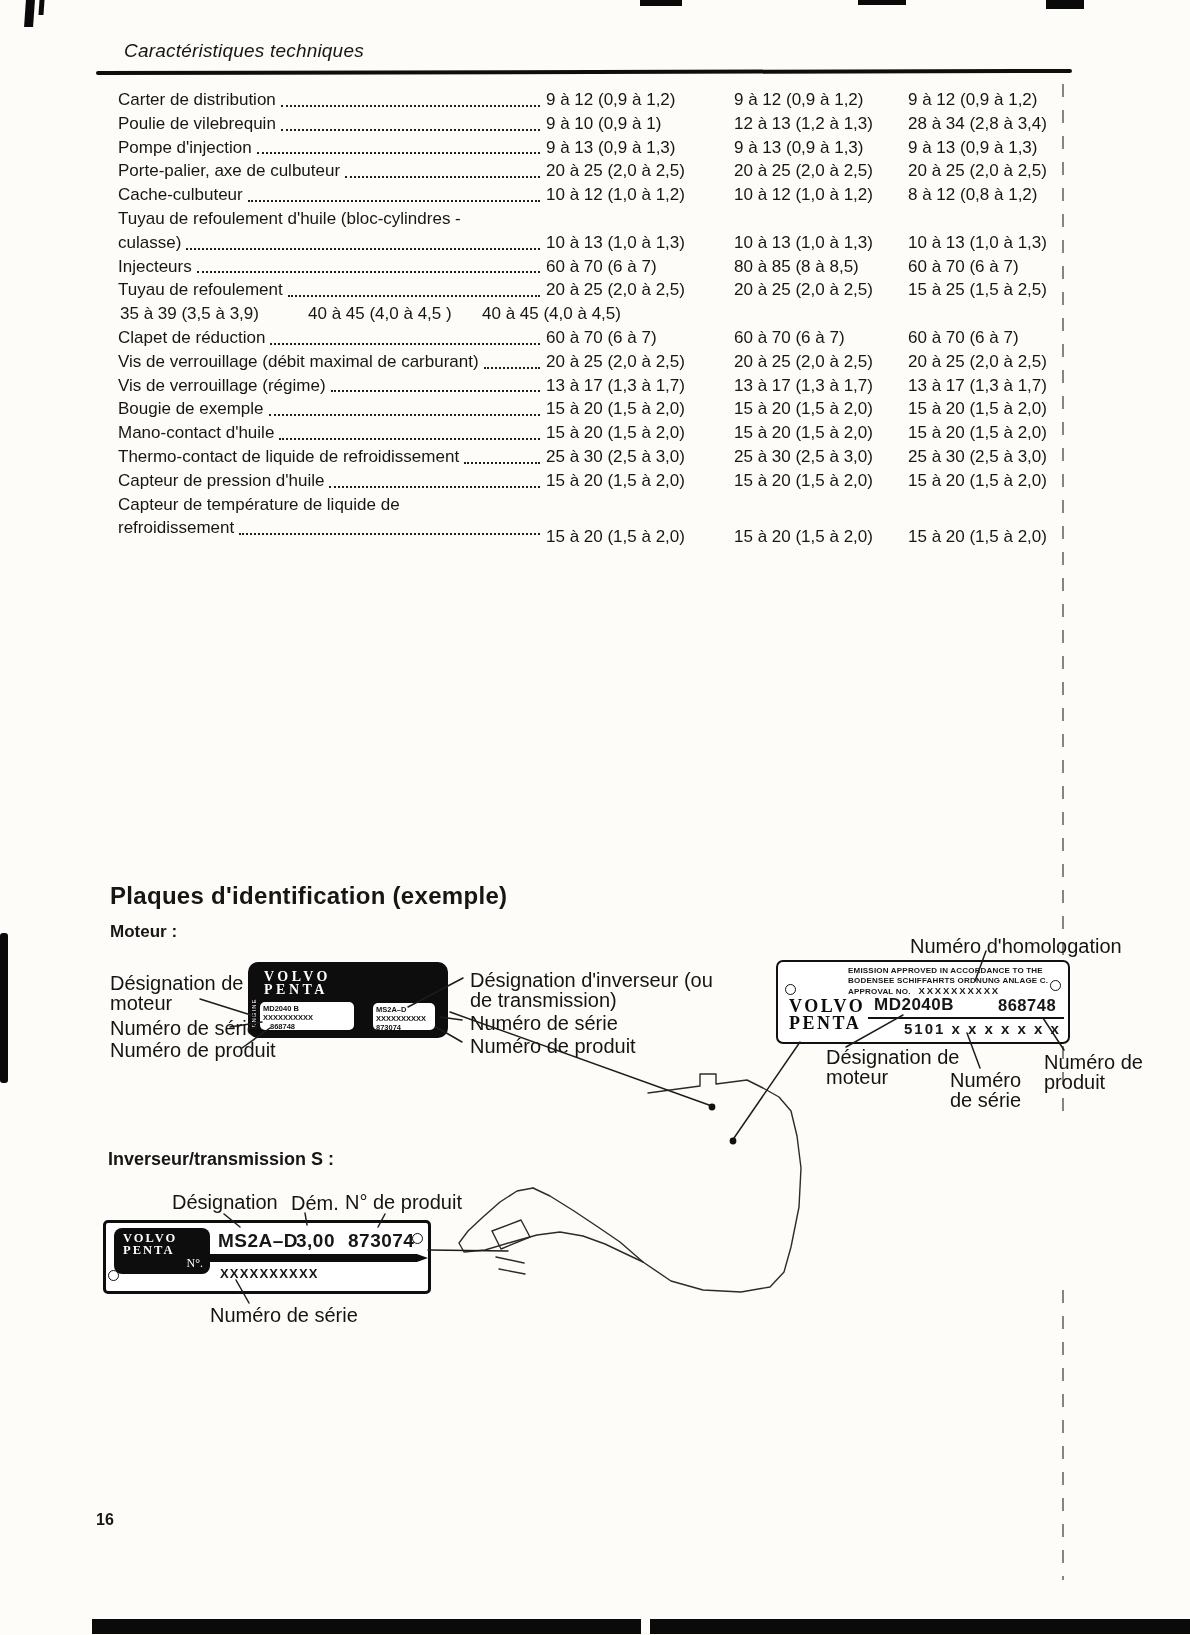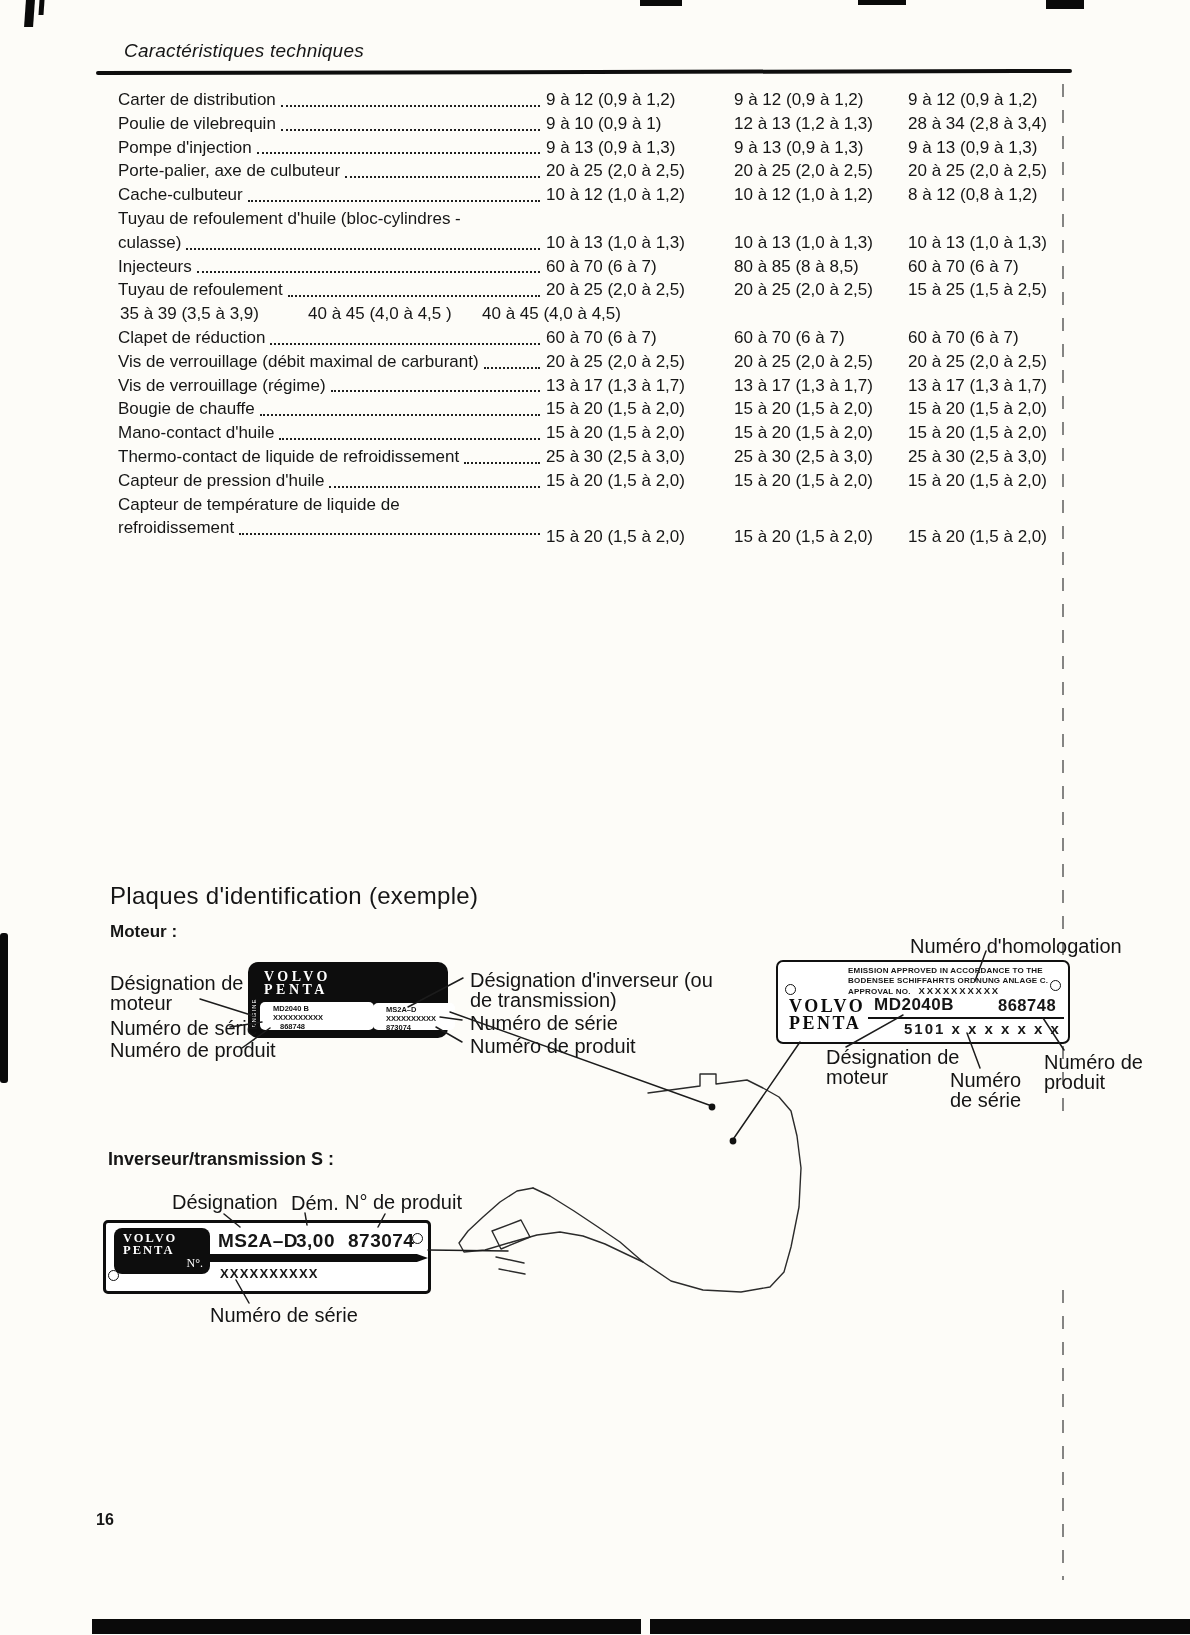--- a/index.html
+++ b/index.html
@@ -33,33 +33,33 @@
   .pre{line-height:23.8px;white-space:nowrap}
   .main{display:flex;align-items:baseline;line-height:23.8px}
   .labelcell{width:426px;min-width:426px;display:flex;align-items:flex-end}
   .lbl{white-space:nowrap}
   .dots{flex:1;height:3px;border-bottom:2.6px dotted #1f1f1f;align-self:flex-end;margin:0 4px 5px 5px}
   .val{padding-left:2px;white-space:nowrap}
   .v1{width:186px}.v2{width:172px}.v3{width:160px}
   .gap-values .val{position:relative;top:9px}
 
   
-  #plaques-title{left:110px;top:882px;font-size:24px;font-weight:normal;letter-spacing:.3px}
+  #plaques-title{left:110px;top:882px;font-size:24px;font-weight:bold;letter-spacing:.3px}
   #moteur-label{left:110px;top:922px;font-size:17px;font-weight:bold}
   #inverseur-heading{left:108px;top:1149px;font-size:18px;font-weight:bold}
   #page-number{left:96px;top:1511px;font-size:16px;font-weight:600}
 
   .callout{position:absolute;font-size:20px;line-height:20px;color:#141414}
 
   
   #engine-plate{left:248px;top:962px;width:200px;height:76px;background:#0d0d0d;border-radius:10px}
   .brand{font-family:"Liberation Serif",serif;font-weight:bold}
   #engine-plate .brand{position:absolute;left:16px;top:8px;color:#fff;font-size:14px;line-height:13px;letter-spacing:3.5px}
   #engine-plate .side-text{position:absolute;left:-9px;top:48px;color:#fff;font-size:6px;letter-spacing:1px;transform:rotate(-90deg)}
-  .ep-box{position:absolute;background:#fff;border-radius:5px;font-size:7.5px;font-weight:bold;line-height:9px;padding:2px 13px;color:#111}
+  .ep-box{position:absolute;background:#fff;border-radius:5px;font-size:7.5px;font-weight:bold;line-height:9px;padding:2px 3px;color:#111}
   #ep-box-left{left:12px;top:40px;width:88px;height:24px}
   #ep-box-right{left:125px;top:41px;width:56px;height:23px}
   .ep-prod{padding-left:7px}
 
   
   #homologation-plate{left:776px;top:960px;width:290px;height:80px;background:#fff;border:2.5px solid #101010;border-radius:7px}
   .hole{position:absolute;width:9px;height:9px;border:1.6px solid #111;border-radius:50%;background:#fff}
   #homologation-plate .hole-left{left:7px;top:22px}
   #homologation-plate .hole-right{left:272px;top:18px}
   #approval-text{position:absolute;left:70px;top:4px;font-size:8px;font-weight:bold;line-height:10px;letter-spacing:.2px;white-space:nowrap}
@@ -254,21 +254,21 @@
       <span class="val v1">13 à 17 (1,3 à 1,7)</span>
       <span class="val v2">13 à 17 (1,3 à 1,7)</span>
       <span class="val v3">13 à 17 (1,3 à 1,7)</span>
     </div>
   </div>
 
   <div class="spec-row">
 
     <div class="main">
       <div class="labelcell">
-        <span class="lbl">Bougie de chauffe</span>
+        <span class="lbl">Bougie de exemple</span>
         <span class="dots"></span>
       </div>
       <span class="val v1">15 à 20 (1,5 à 2,0)</span>
       <span class="val v2">15 à 20 (1,5 à 2,0)</span>
       <span class="val v3">15 à 20 (1,5 à 2,0)</span>
     </div>
   </div>
 
   <div class="spec-row">
 

